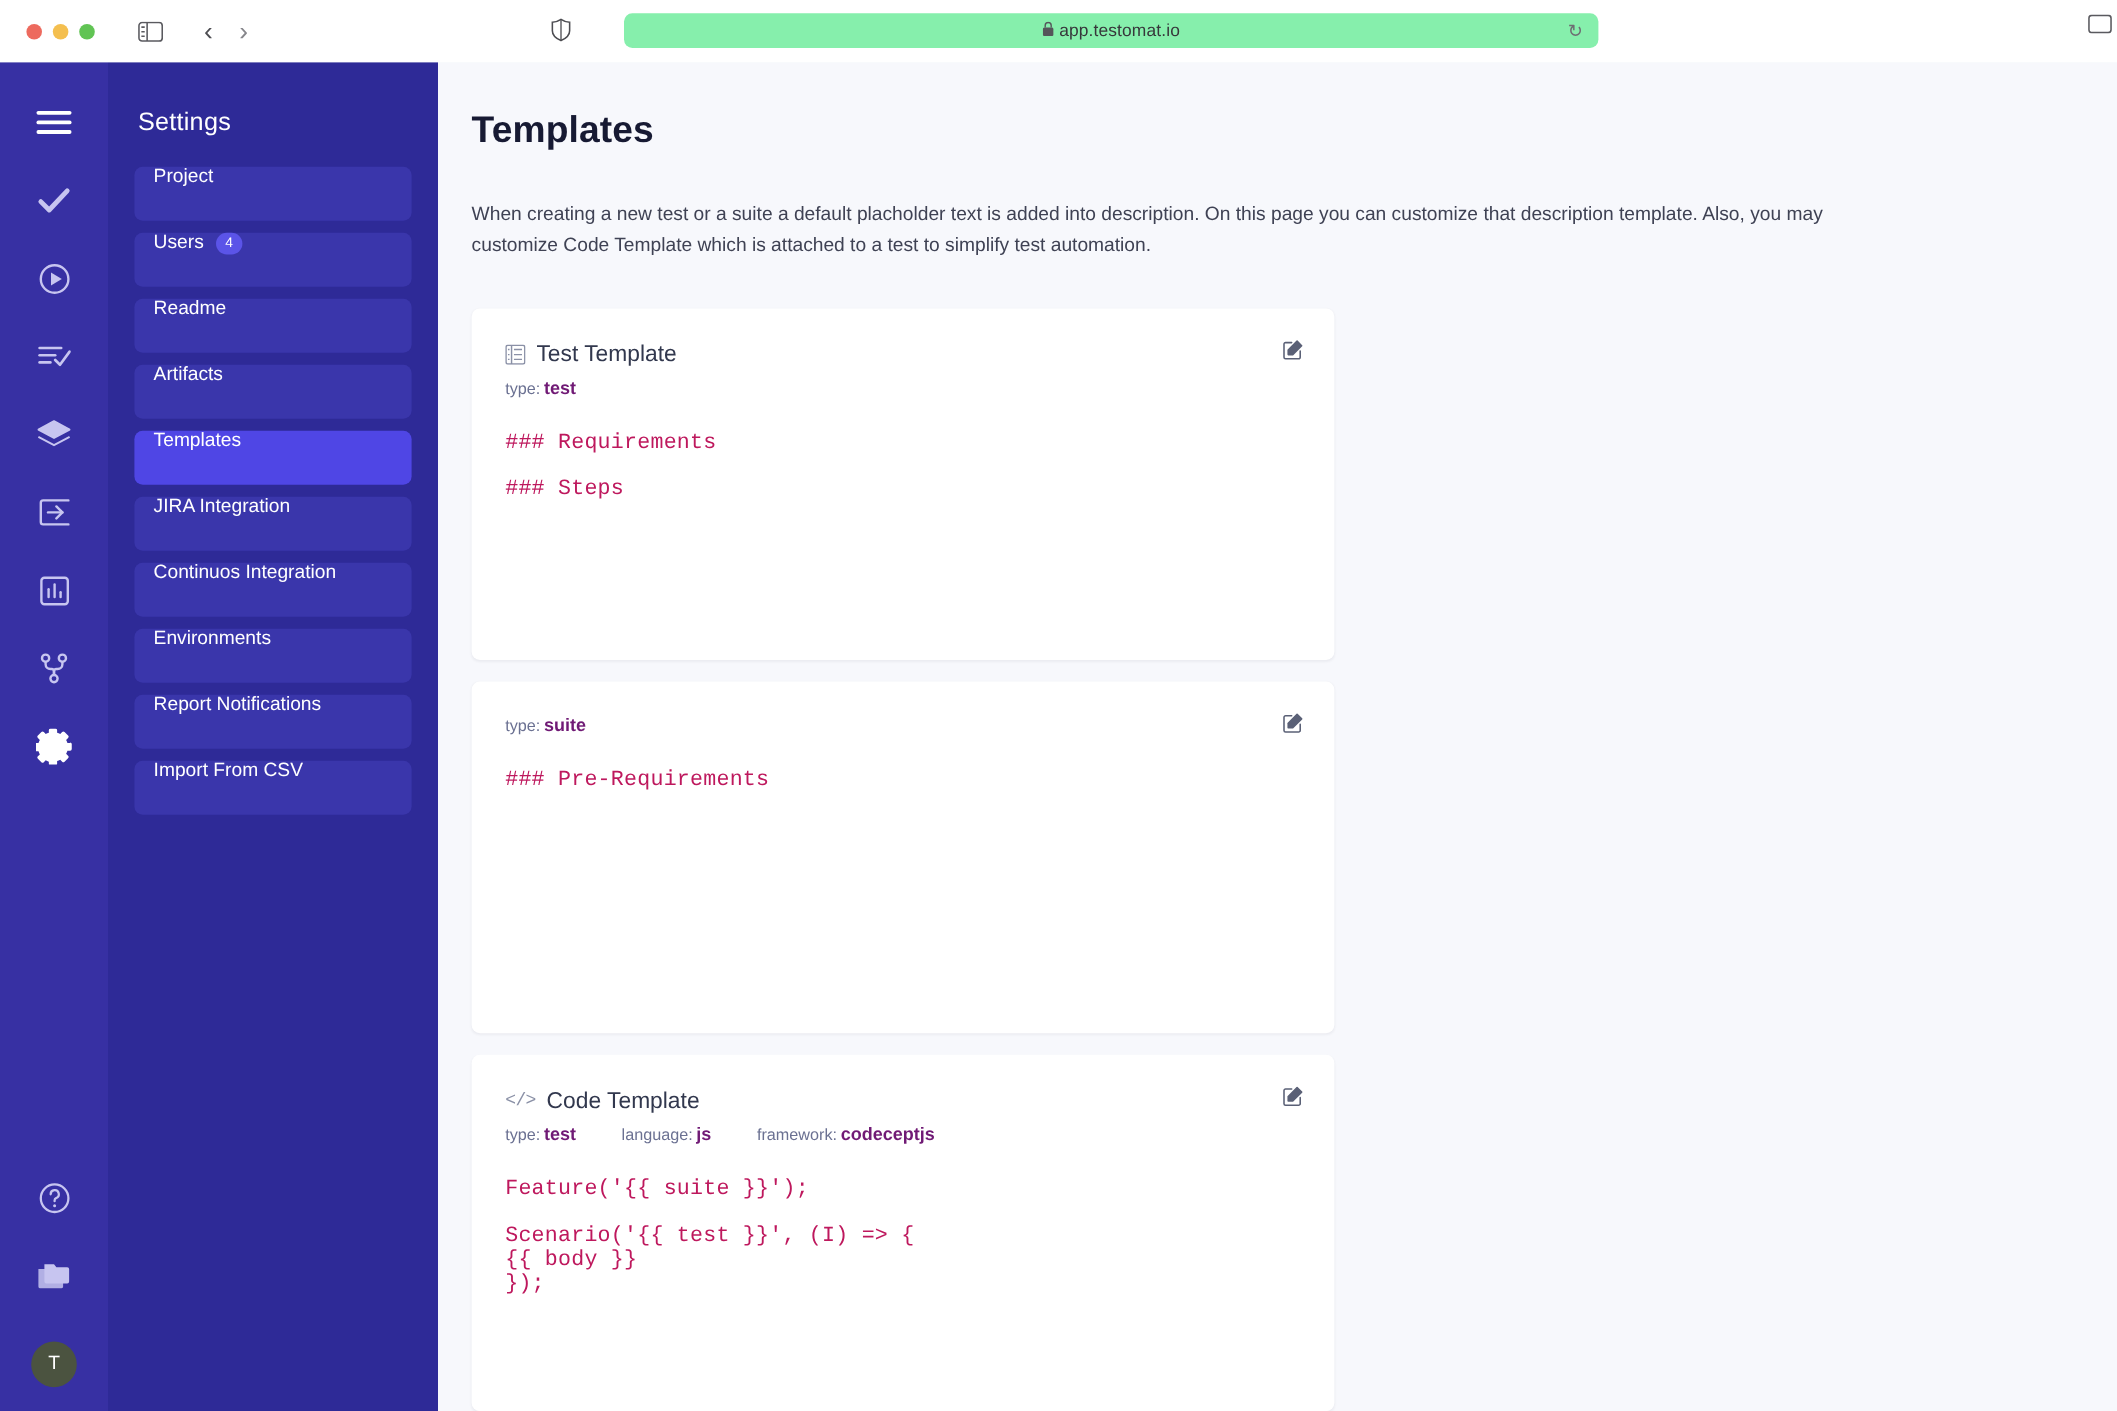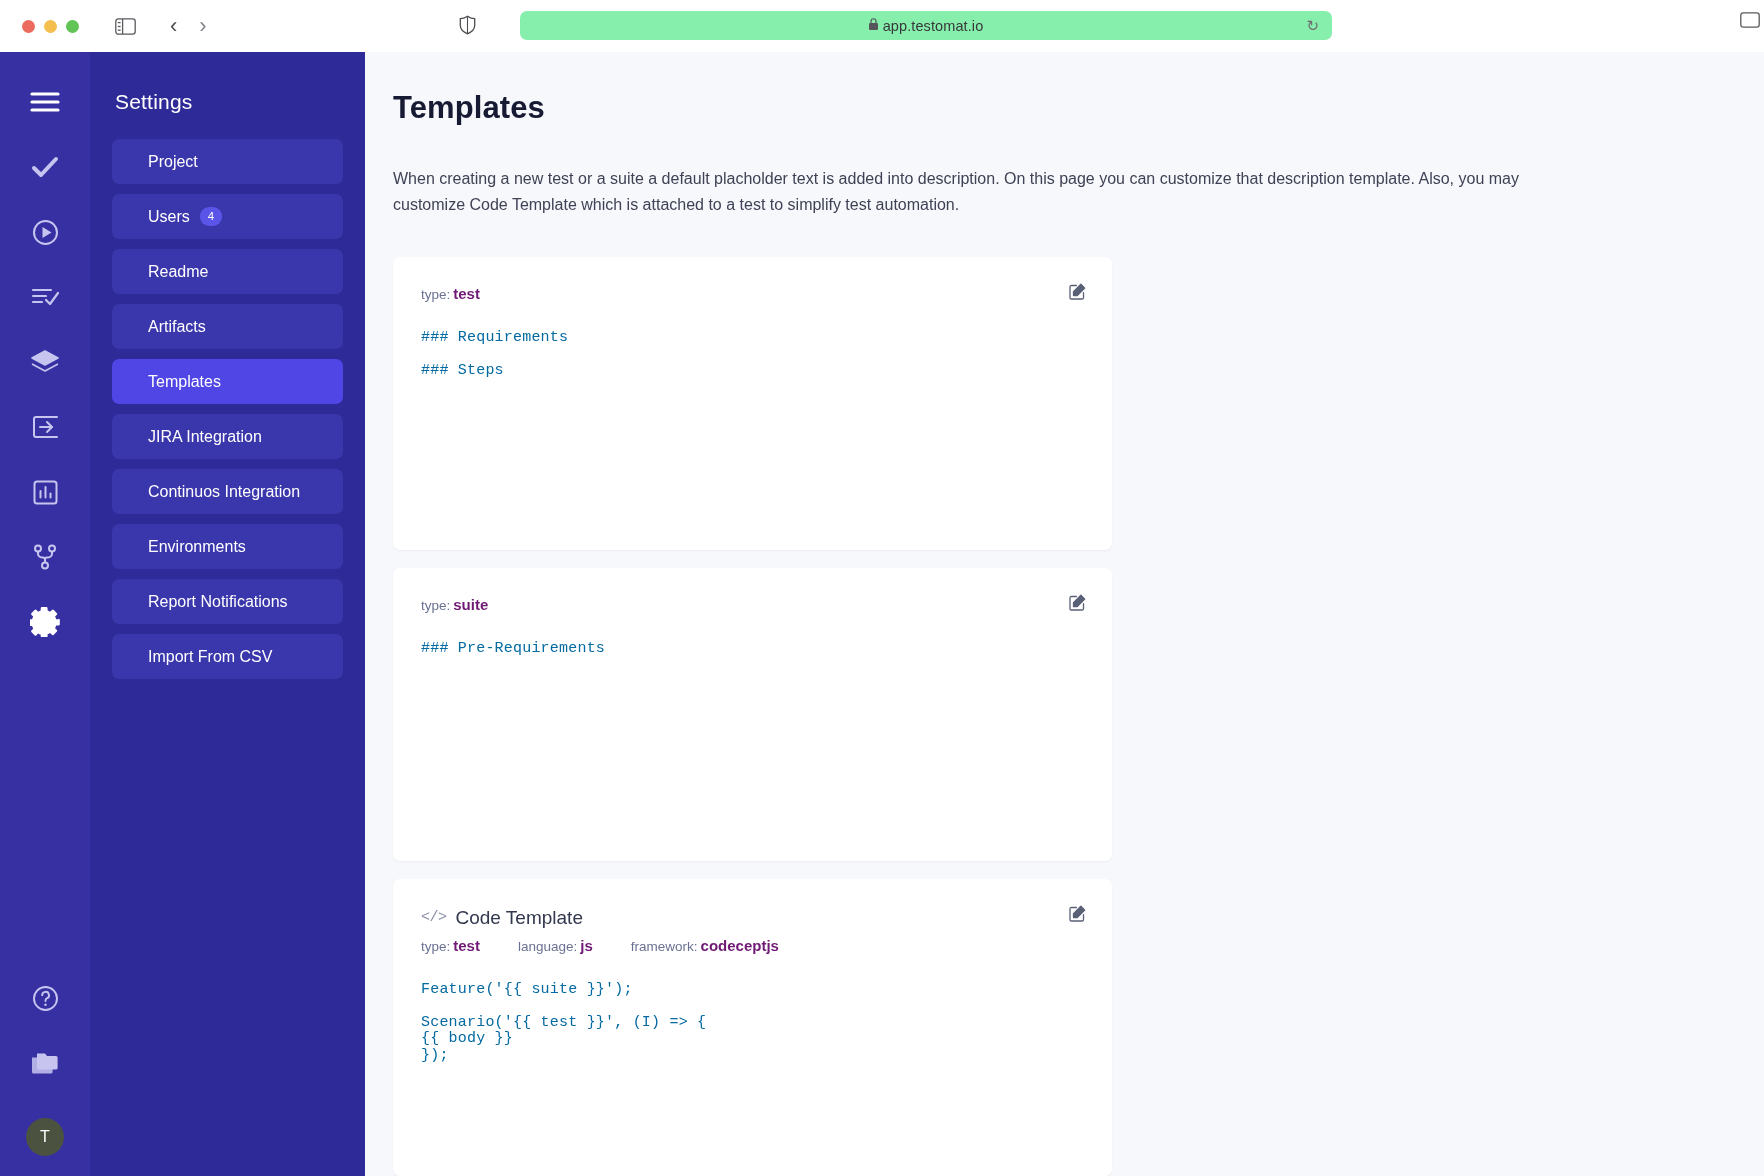--- a/index.html
+++ b/index.html
@@ -84,22 +84,22 @@
     background: #2e2a97;
     padding: 38px 22px 0 22px;
   }
   .settings-title {
     color: #ffffff; font-size: 21px; font-weight: 400;
     margin-bottom: 25px; padding-left: 3px; letter-spacing: .2px;
   }
   .nav-item {
     height: 45px; border-radius: 7px;
     background: #3a36ab;
-    display: flex; align-items: center;
-    padding-left: 36px; margin-bottom: 10px;
+    display: flex; align-items: flex-start;
+    padding-left: 16px; margin-bottom: 10px;
     color: #ffffff; font-size: 16px;
     cursor: pointer;
   }
   .nav-item.active { background: #4f46e5; }
   .badge {
     background: #5b54e8; color: #ffffff;
     font-size: 11.5px; border-radius: 9px;
     padding: 2px 8px; margin-left: 10px; line-height: 1.25;
   }
 
@@ -135,21 +135,21 @@
   .card-head .head-icon { color: #8a90a6; display: flex; align-items: center; }
   .card-head .code-glyph {
     font-family: "Liberation Mono", monospace;
     font-size: 15px; color: #8a90a6; letter-spacing: -.5px;
   }
   .meta-row { display: flex; align-items: baseline; gap: 38px; margin-bottom: 28px; }
   .meta { font-size: 13.5px; color: #6b7192; }
   .meta b { color: #701a75; font-size: 15px; font-weight: 700; margin-left: 3px; }
   .card-body {
     font-family: "Liberation Mono", monospace;
-    font-size: 15px; color: #0369a1; line-height: 1.1;
+    font-size: 18px; color: #be185d; line-height: 1.1;
     white-space: pre; letter-spacing: .2px;
   }
   .edit-btn {
     position: absolute; top: 26px; right: 26px;
     color: #5a6076; cursor: pointer;
     display: flex; align-items: center; justify-content: center;
   }
 </style>
 </head>
 <body>
@@ -326,20 +326,35 @@
     </div>
   </div>
 
   <div class="main">
     <div class="page-title">Templates</div>
     <div class="page-desc">When creating a new test or a suite a default placholder text is added into description. On this page you can customize that description template. Also, you may customize Code Template which is attached to a test to simplify test automation.</div>
 
     <div class="cards">
 
       <div class="card">
+        <div class="card-head">
+          <span class="head-icon">
+            <svg width="17" height="17" viewBox="0 0 17 17" fill="none" stroke="#8a90a6" stroke-width="1.2">
+              <rect x="0.7" y="0.7" width="15.6" height="15.6" rx="1.6"></rect>
+              <line x1="5.3" y1="0.7" x2="5.3" y2="16.3"></line>
+              <line x1="7.3" y1="4.3" x2="14" y2="4.3"></line>
+              <line x1="7.3" y1="8.5" x2="14" y2="8.5"></line>
+              <line x1="7.3" y1="12.5" x2="14" y2="12.5"></line>
+              <line x1="2.3" y1="4.3" x2="3.6" y2="4.3"></line>
+              <line x1="2.3" y1="8.5" x2="3.6" y2="8.5"></line>
+              <line x1="2.3" y1="12.5" x2="3.6" y2="12.5"></line>
+            </svg>
+          </span>
+          <span>Test Template</span>
+        </div>
         <div class="meta-row">
           <span class="meta">
             <span>type:</span><b>test</b>
           </span>
         </div>
         <div class="card-body">### Requirements
 
 ### Steps</div>
         <div class="edit-btn">
           <svg width="17" height="17" viewBox="0 0 17 17" fill="none" stroke="#5a6076" stroke-width="1.3" stroke-linecap="round" stroke-linejoin="round">

